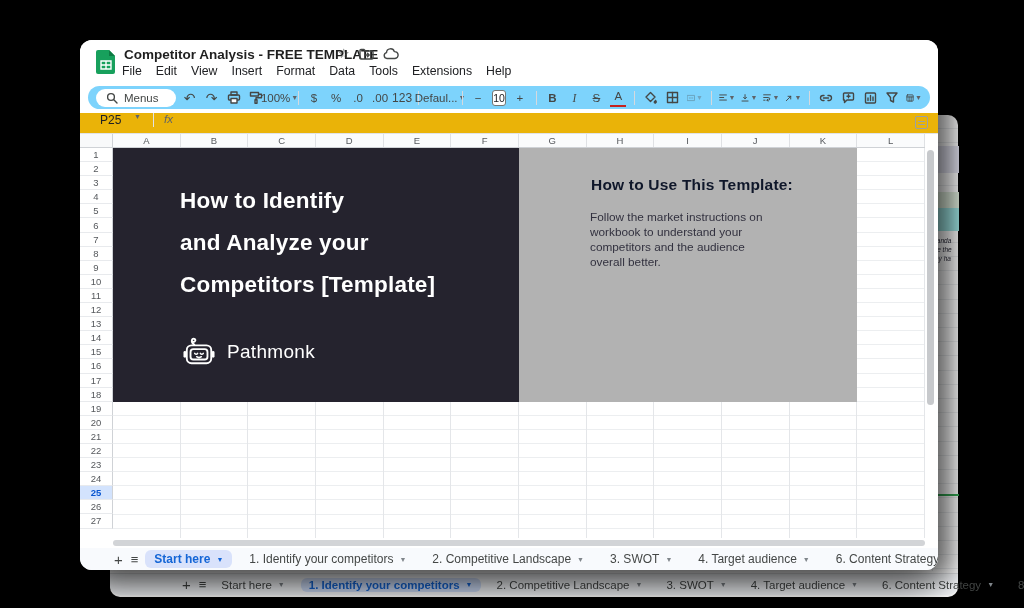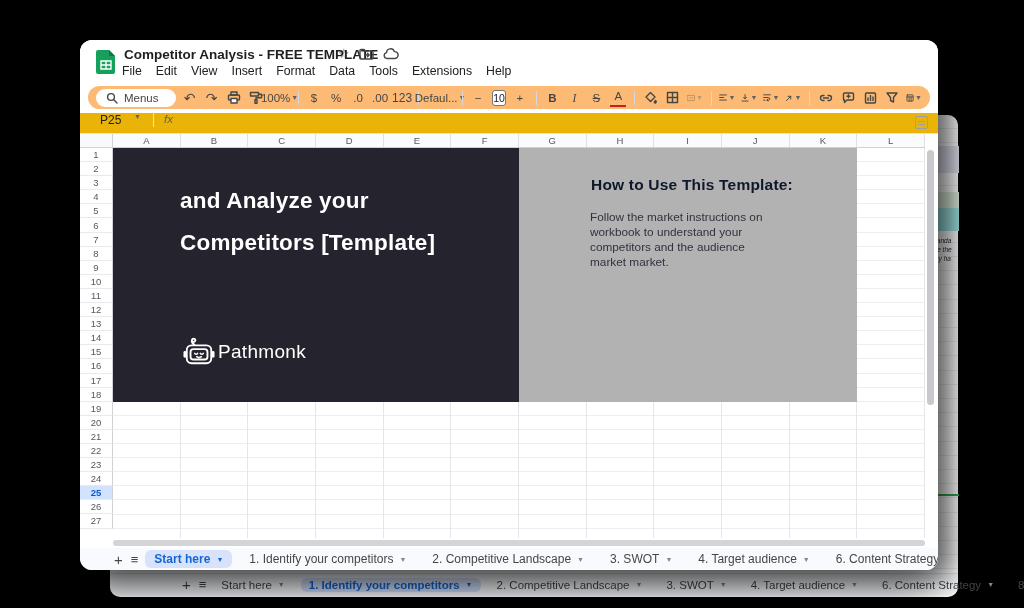--- a/index.html
+++ b/index.html
@@ -29,21 +29,21 @@
   
   .titlebar{position:absolute;left:0;top:0;width:100%;height:45px;background:#fff;}
   .sheets-logo{position:absolute;left:14px;top:9px;}
   .doc-title{position:absolute;left:44px;top:7px;font-size:13.5px;font-weight:bold;color:#1f1f1f;}
   .title-icons{position:absolute;left:258px;top:7px;display:flex;gap:9px;align-items:center;color:#444746;}
   .star{font-size:13px;line-height:14px;}
   .menubar{position:absolute;left:42px;top:24px;display:flex;gap:14px;font-size:12.3px;color:#202124;}
   .menubar span{cursor:default;}
 
   
-  .toolbar{position:absolute;left:8px;top:46px;width:842px;height:23px;background:#fdba74;border-radius:12px;
+  .toolbar{position:absolute;left:8px;top:46px;width:842px;height:23px;background:#7dd3fc;border-radius:12px;
     display:flex;align-items:center;padding:0 8px;gap:6px;font-size:11.5px;color:#444746;}
   .menus-pill{display:flex;align-items:center;gap:6px;background:#fff;border-radius:10px;height:18px;
     width:132px;padding:0 10px;color:#444746;}
   .tbi{display:flex;align-items:center;justify-content:center;min-width:16px;height:18px;color:#444746;}
   .tbi svg{display:block;}
   .sep{width:1px;height:14px;background:#d5d9de;margin:0 2px;}
   .dd{font-size:7px;color:#5f6368;margin-left:1px;}
   .fontsize-box{width:24px;height:16px;border:1px solid #747775;border-radius:3px;background:#fff;
     display:flex;align-items:center;justify-content:center;font-size:10.5px;color:#202124;}
   .b{font-weight:bold;} .i{font-style:italic;font-family:"Liberation Serif",serif;}
@@ -72,21 +72,21 @@
     display:flex;align-items:center;justify-content:center;}
   .rowhead.sel{background:#d3e3fd;color:#0b57d0;font-weight:bold;}
   .gridbg{position:absolute;left:33px;top:108px;width:812px;height:390px;background:#fff;
     background-image:repeating-linear-gradient(to right,transparent 0 66.66px,#e4e6e9 66.66px 67.66px),
       repeating-linear-gradient(to bottom,transparent 0 13.1px,#eceef0 13.1px 14.1px);}
 
   
   .dark-panel{position:absolute;left:33px;top:108px;width:406px;height:254px;background:#25232e;}
   .dp-text{position:absolute;left:67px;top:32px;color:#fff;font-size:22.5px;font-weight:600;
     line-height:42px;letter-spacing:.2px;}
-  .dp-brand{position:absolute;left:67px;top:188px;display:flex;align-items:center;color:#fff;}
+  .dp-brand{position:absolute;left:67px;top:188px;display:flex;align-items:center;gap:9px;color:#fff;}
   .dp-brand-label{font-size:19px;font-weight:500;letter-spacing:.3px;}
   .gray-panel{position:absolute;left:439px;top:108px;width:338px;height:254px;background:#b2b2b2;}
   .gp-head{position:absolute;left:72px;top:28px;font-size:15.5px;font-weight:bold;color:#0f172a;letter-spacing:.2px;}
   .gp-body{position:absolute;left:71px;top:62px;font-size:11.8px;font-weight:500;color:#32313f;line-height:14.9px;}
 
   
   .hscroll{position:absolute;left:33px;top:500px;width:812px;height:6px;border-radius:3px;background:#d2d4d7;}
   .vscroll{position:absolute;left:847px;top:110px;width:7px;height:255px;border-radius:4px;background:#c7c9cc;}
 
   
@@ -363,20 +363,21 @@
         <div class="rowhead">23</div>
         <div class="rowhead">24</div>
         <div class="rowhead sel">25</div>
         <div class="rowhead">26</div>
         <div class="rowhead">27</div>
       </div>
     <div class="gridbg"></div>
 
     <div class="dark-panel">
       <div class="dp-text" id="dp-text">
+          <div>How to Identify</div>
           <div>and Analyze your</div>
           <div>Competitors [Template]</div>
         </div>
       <div class="dp-brand">
         <svg width="38" height="32" viewBox="0 0 40 34" fill="none" stroke="#fff" stroke-width="2" stroke-linecap="round">
           <path d="M15 9 c-4 -2 -3 -7 0 -6 c2.5 .8 .5 4 -1.5 3"></path>
           <rect x="7" y="10" width="26" height="19" rx="5"></rect>
           <rect x="11" y="14" width="18" height="11" rx="3"></rect>
           <path d="M15.5 18.5 q1.5 1.8 3 0 M21.5 18.5 q1.5 1.8 3 0" stroke-width="1.6"></path>
           <path d="M17.5 22 q2.5 2 5 0" stroke-width="1.6"></path>
@@ -386,21 +387,21 @@
         <span class="dp-brand-label">Pathmonk</span>
       </div>
     </div>
 
     <div class="gray-panel">
       <div class="gp-head">How to Use This Template:</div>
       <div class="gp-body" id="gp-body">
           <div>Follow the market instructions on</div>
           <div>workbook to understand your</div>
           <div>competitors and the audience</div>
-          <div>market market.</div>
+          <div>overall better.</div>
         </div>
     </div>
 
     <div class="hscroll"></div>
     <div class="vscroll"></div>
 
     <div class="tabbar" id="main-tabbar">
       <span class="addsheet">+</span>
       <span class="allsheets">≡</span>
     <div class="tab active">

